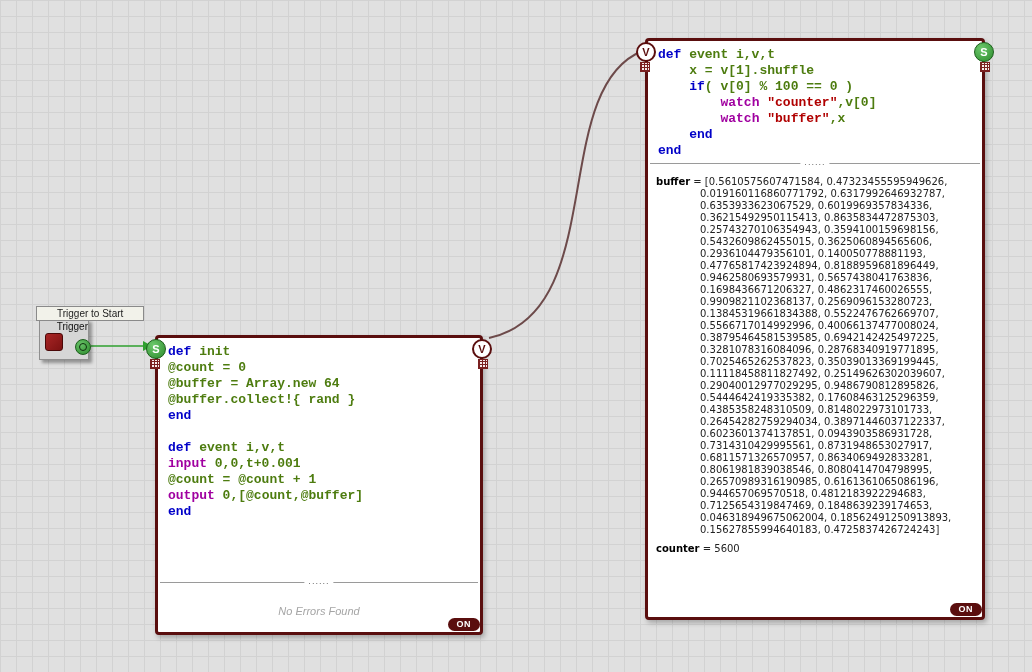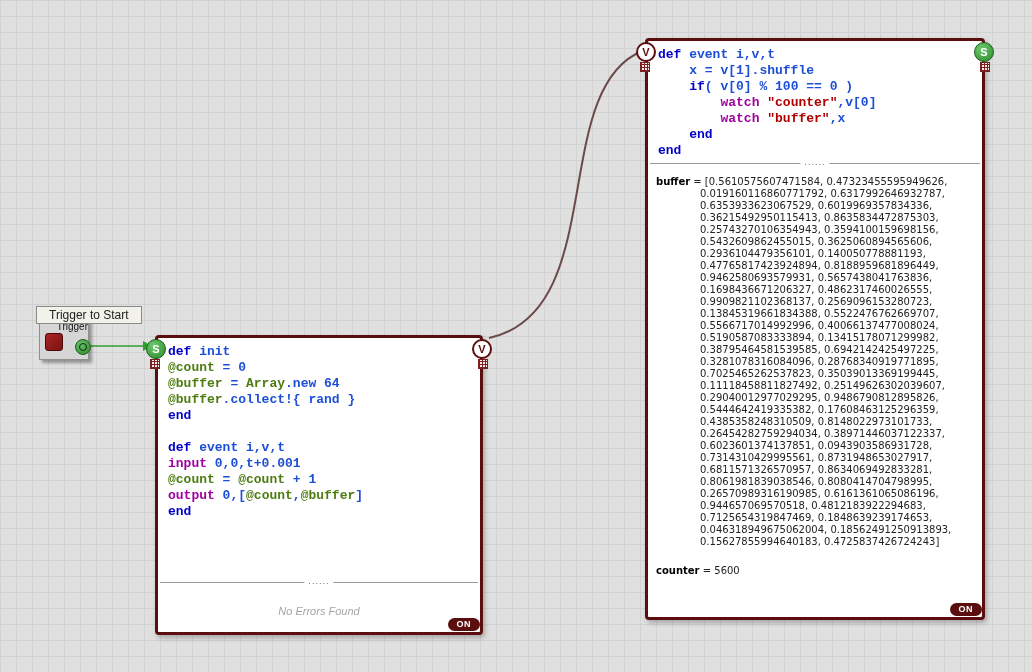--- a/index.html
+++ b/index.html
@@ -32,21 +32,21 @@
     font-family:"Liberation Mono",monospace;
     font-size:13px;font-weight:bold;line-height:16px;
     white-space:pre;padding:6px 10px 4px 10px;
   }
   .node-init .code{flex:1;}
   .code-line{min-height:16px;}
   .tok-k{color:#0000c8;}
   .tok-m{color:#a000a0;margin-top:41px;}
   .tok-v{color:#4d7c0f;}
   .tok-s{color:#b00000;}
-  .tok-p{color:#1d4ed8;}
+  .tok-p{color:#4d7c0f;}
 
   .divider{position:relative;border-top:1px solid #9a9a9a;margin:0 2px;height:7px;}
   .divider-label{
     position:absolute;top:-6px;left:50%;transform:translateX(-50%);
     background:#fff;color:#666;font-size:8px;line-height:10px;
     letter-spacing:1px;padding:0 4px;font-family:"DejaVu Sans",sans-serif;
   }
 
   .node-footer{
     height:42px;display:flex;align-items:center;justify-content:center;
@@ -58,21 +58,21 @@
     padding:1px 9px 2px 9px;border-radius:8px;letter-spacing:.5px;
   }
 
   
   .watch{
     flex:1;padding:5px 8px;overflow:hidden;
     font-family:"DejaVu Sans",sans-serif;font-size:10px;line-height:12px;color:#222;
   }
   .watch-label{font-weight:bold;color:#000;}
   .watch-rest div{padding-left:44px;}
-  .watch-counter{margin-top:17px;}
+  .watch-counter{margin-top:7px;}
 
   
   .badge{
     position:absolute;width:18px;height:18px;border-radius:50%;
     display:flex;align-items:center;justify-content:center;
     font-size:11px;font-weight:bold;z-index:3;
     font-family:"Liberation Sans",sans-serif;
   }
   .badge-s{
     background:radial-gradient(circle at 35% 30%,#6cc96c,#2d8b2d);
@@ -91,21 +91,21 @@
       repeating-linear-gradient(0deg,#7a2020 0 1px,transparent 1px 3px),
       repeating-linear-gradient(90deg,#7a2020 0 1px,transparent 1px 3px);
   }
   .conn-tl{left:-8px;top:21px;}
   .conn-tr{right:-8px;top:21px;}
 
   
   .trigger-tooltip{
     position:absolute;left:36px;top:306px;
     background:#f2f2ea;border:1px solid #8a8a8a;
-    font-size:12px;padding:1px 12px;color:#222;white-space:nowrap;z-index:2;
+    font-size:10px;padding:1px 20px;color:#222;white-space:nowrap;z-index:2;
   }
   .trigger-panel{
     position:absolute;left:39px;top:319px;width:48px;height:39px;
     background:#d6d6d6;border:1px solid #8f8f8f;
     box-shadow:3px 3px 3px rgba(0,0,0,.35);z-index:1;
   }
   .trigger-title{font-size:10px;color:#111;text-align:right;margin-top:1px;}
   .trigger-button{
     position:absolute;left:5px;top:13px;width:18px;height:18px;
     background:linear-gradient(135deg,#a92525,#7c1212);
@@ -180,21 +180,20 @@
             <div>0.36215492950115413, 0.8635834472875303,</div>
             <div>0.25743270106354943, 0.3594100159698156,</div>
             <div>0.5432609862455015, 0.3625060894565606,</div>
             <div>0.2936104479356101, 0.140050778881193,</div>
             <div>0.47765817423924894, 0.8188959681896449,</div>
             <div>0.9462580693579931, 0.5657438041763836,</div>
             <div>0.1698436671206327, 0.4862317460026555,</div>
             <div>0.9909821102368137, 0.2569096153280723,</div>
             <div>0.13845319661834388, 0.5522476762669707,</div>
             <div>0.5566717014992996, 0.40066137477008024,</div>
-            <div>0.5190587083333894, 0.13415178071299982,</div>
             <div>0.38795464581539585, 0.6942142425497225,</div>
             <div>0.3281078316084096, 0.28768340919771895,</div>
             <div>0.7025465262537823, 0.35039013369199445,</div>
             <div>0.11118458811827492, 0.25149626302039607,</div>
             <div>0.29040012977029295, 0.9486790812895826,</div>
             <div>0.5444642419335382, 0.17608463125296359,</div>
             <div>0.4385358248310509, 0.8148022973101733,</div>
             <div>0.26454282759294034, 0.38971446037122337,</div>
             <div>0.6023601374137851, 0.0943903586931728,</div>
             <div>0.7314310429995561, 0.8731948653027917,</div>

